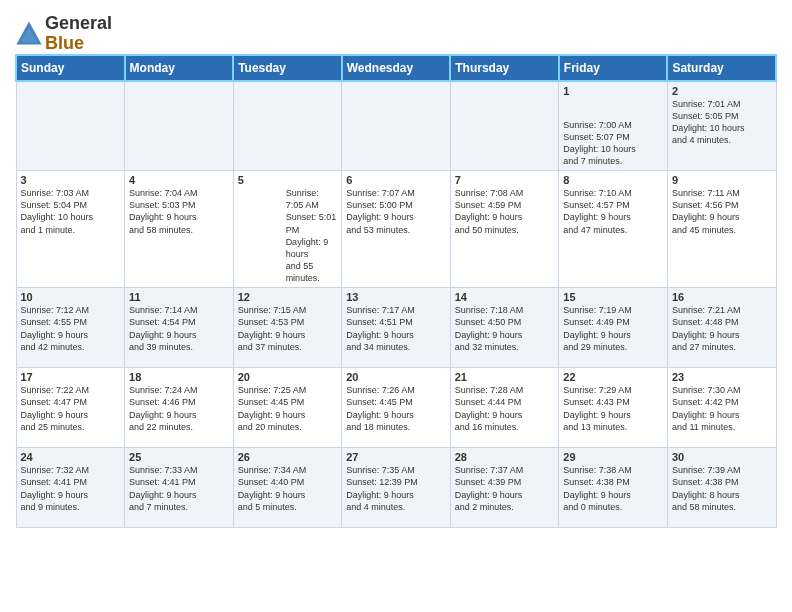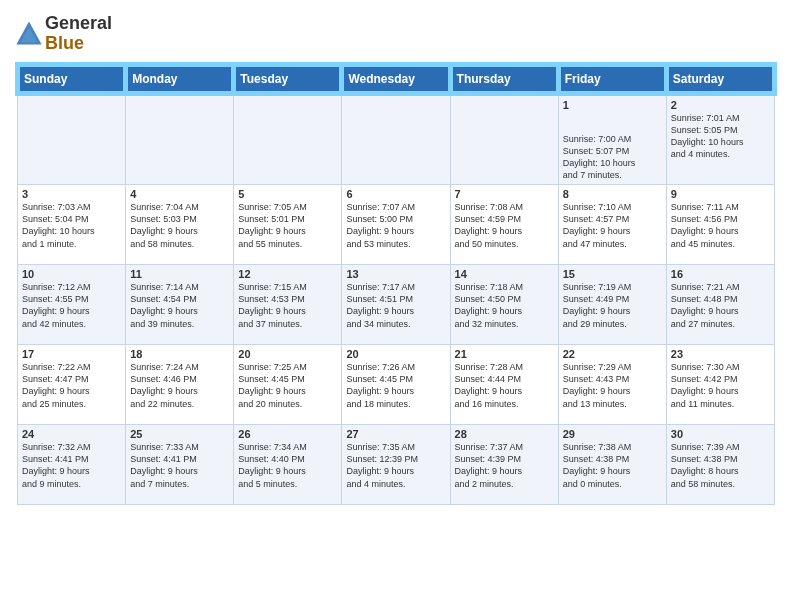--- a/index.html
+++ b/index.html
@@ -11,21 +11,20 @@
       overflow: hidden;
     }
     .container {
       width: 792px;
       padding: 10px 15px 5px 15px;
     }
     .header-area {
       display: flex;
       justify-content: space-between;
       align-items: flex-start;
-      margin-bottom: 8px;
     }
     .logo {
       display: flex;
       align-items: center;
       margin-top: 4px;
     }
     .logo-text {
       display: flex;
       flex-direction: column;
       line-height: 1.1;
@@ -64,21 +63,21 @@
     }
     thead tr {
       background-color: #2a6db5;
     }
     thead th {
       color: white;
       font-size: 12px;
       font-weight: bold;
       padding: 5px 4px;
       text-align: left;
-      border: 5px solid #7dd3fc;
+      border: 2px solid #7dd3fc;
     }
     tbody tr {
       height: 80px;
     }
     tbody tr:nth-child(odd) {
       background-color: #f0f4fa;
     }
     tbody tr:nth-child(even) {
       background-color: #ffffff;
     }
@@ -165,21 +164,21 @@
           </td>
           <td>
             <span class="day-num">4</span>
             <div class="day-info" style="white-space: pre-line;">Sunrise: 7:04 AM
 Sunset: 5:03 PM
 Daylight: 9 hours
 and 58 minutes.</div>
           </td>
           <td>
             <span class="day-num">5</span>
-            <div class="day-info" style="white-space: pre-line;">Sunrise: 7:05 AM
+            <div class="day-info" style="white-space: pre-line; margin-left: 48px;">Sunrise: 7:05 AM
 Sunset: 5:01 PM
 Daylight: 9 hours
 and 55 minutes.</div>
           </td>
           <td>
             <span class="day-num">6</span>
             <div class="day-info" style="white-space: pre-line;">Sunrise: 7:07 AM
 Sunset: 5:00 PM
 Daylight: 9 hours
 and 53 minutes.</div>

